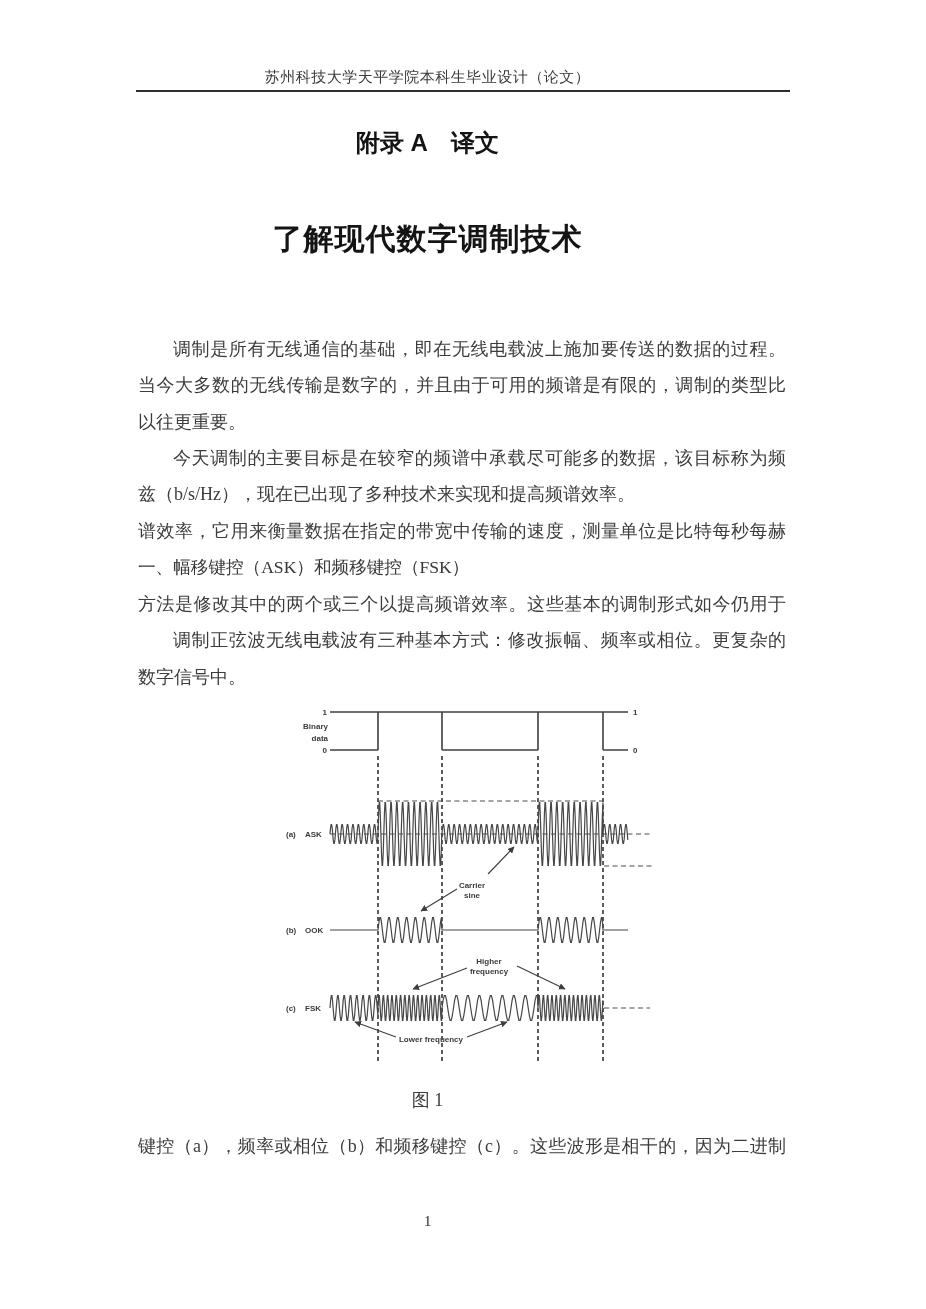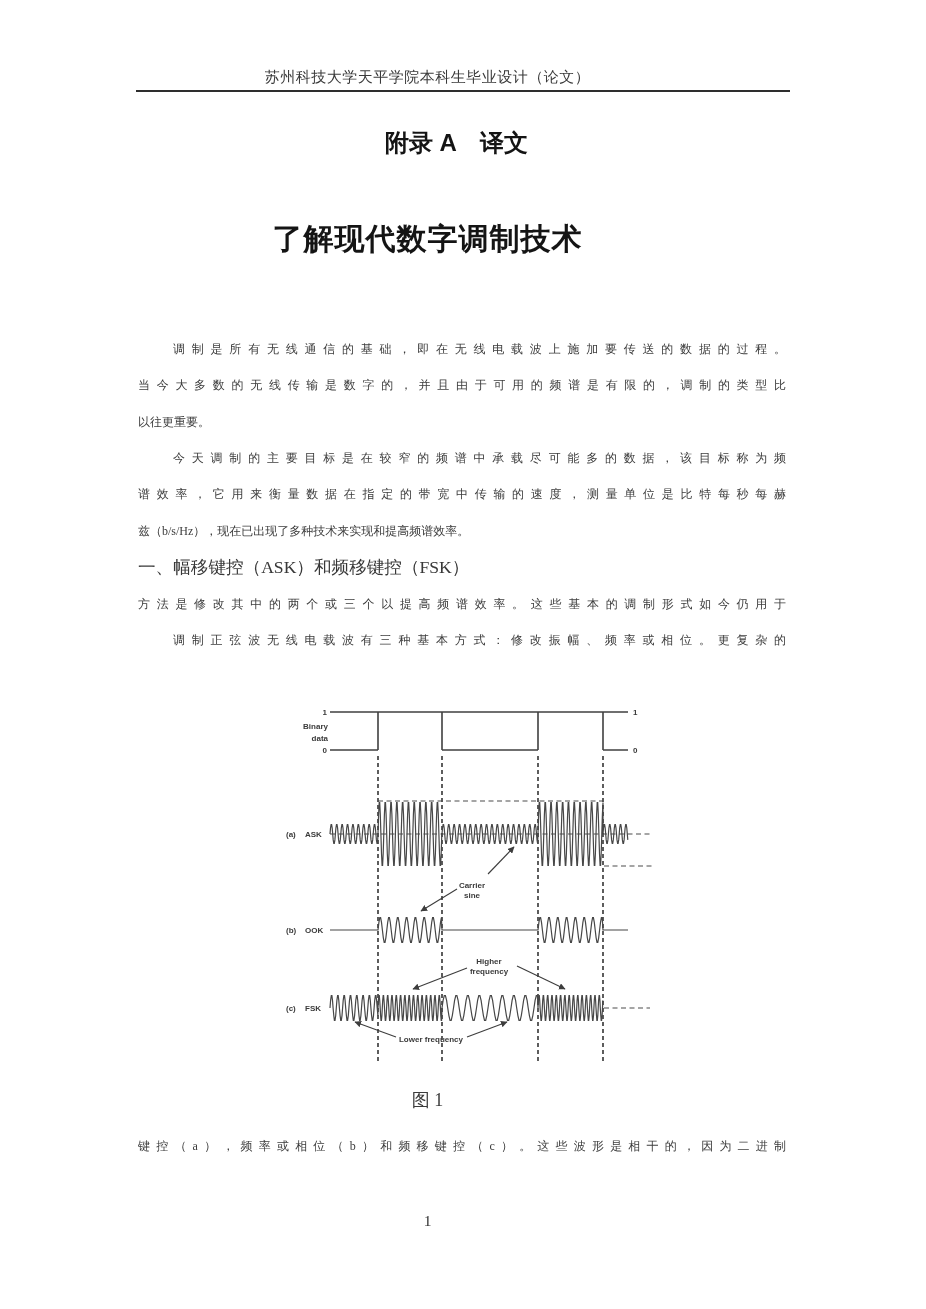--- a/index.html
+++ b/index.html
@@ -6,24 +6,24 @@
   body{
     width:926px;height:1309px;position:relative;background:#ffffff;
     font-family:"Liberation Serif","DejaVu Serif",serif;color:#3c3c3c;
     overflow:hidden;
   }
   .abs{position:absolute;}
   .centered{left:0;width:855px;text-align:center;}
   .header-text{top:66px;font-size:15px;line-height:22px;color:#3a3a3a;letter-spacing:.5px;}
   .rule{top:90px;left:136px;width:654px;height:2px;background:#2e2e2e;}
   .doc-title{top:127px;font-size:24px;line-height:32px;font-weight:700;
-    font-family:"Liberation Sans","DejaVu Sans",sans-serif;color:#141414;padding-left:29px;}
+    font-family:"Liberation Sans","DejaVu Sans",sans-serif;color:#141414;}
   .article-title{top:222px;font-size:30px;line-height:34px;font-weight:700;
     font-family:"Liberation Sans","DejaVu Sans",sans-serif;color:#141414;letter-spacing:1px;}
-  .para{left:138px;width:648px;font-size:12px;line-height:36.4px;color:#3c3c3c;}
+  .para{left:138px;width:648px;font-size:18px;line-height:36.4px;color:#3c3c3c;}
   .line{text-align:justify;}
   .line.full{text-align-last:justify;}
   .line.last{text-align-last:auto;}
   .line.indent{padding-left:35px;}
   .h1line{left:138px;width:648px;font-size:17.6px;line-height:36.4px;color:#383838;}
   .caption{top:1082px;font-size:18px;line-height:36.4px;color:#3c3c3c;}
   .pagenum{top:1210px;font-size:15.5px;line-height:22px;color:#333;}
   
   #fig{position:absolute;left:280px;top:698px;}
   .vguide{stroke:#4c4c4c;stroke-width:1.8;stroke-dasharray:4 3;}
@@ -44,29 +44,30 @@
 <div class="abs centered article-title">了解现代数字调制技术</div>
 
 <div class="abs para" style="top:331px">
   <div class="line full indent">调制是所有无线通信的基础，即在无线电载波上施加要传送的数据的过程。</div>
   <div class="line full">当今大多数的无线传输是数字的，并且由于可用的频谱是有限的，调制的类型比</div>
   <div class="line last">以往更重要。</div>
 </div>
 
 <div class="abs para" style="top:440px">
   <div class="line full indent">今天调制的主要目标是在较窄的频谱中承载尽可能多的数据，该目标称为频</div>
+  <div class="line last">兹（b/s/Hz），现在已出现了多种技术来实现和提高频谱效率。</div>
   <div class="line full">谱效率，它用来衡量数据在指定的带宽中传输的速度，测量单位是比特每秒每赫</div>
-  <div class="line last">兹（b/s/Hz），现在已出现了多种技术来实现和提高频谱效率。</div>
 </div>
 
 <div class="abs h1line" style="top:549px">一、幅移键控（ASK）和频移键控（FSK）</div>
 
 <div class="abs para" style="top:586px">
   <div class="line full">方法是修改其中的两个或三个以提高频谱效率。这些基本的调制形式如今仍用于</div>
   <div class="line full indent">调制正弦波无线电载波有三种基本方式：修改振幅、频率或相位。更复杂的</div>
+  <div class="line last">数字信号中。</div>
 </div>
 
 <svg id="fig" width="385" height="372" viewBox="280 698 385 372">
   <defs>
     <marker id="ah" markerWidth="7" markerHeight="6" refX="5.5" refY="3" orient="auto">
       <path d="M0 0 L6 3 L0 6 Z" fill="#3d3d3d"></path>
     </marker>
   </defs>
 <line x1="378" y1="756" x2="378" y2="1064" class="vguide"></line>
     <line x1="442" y1="756" x2="442" y2="1064" class="vguide"></line>

